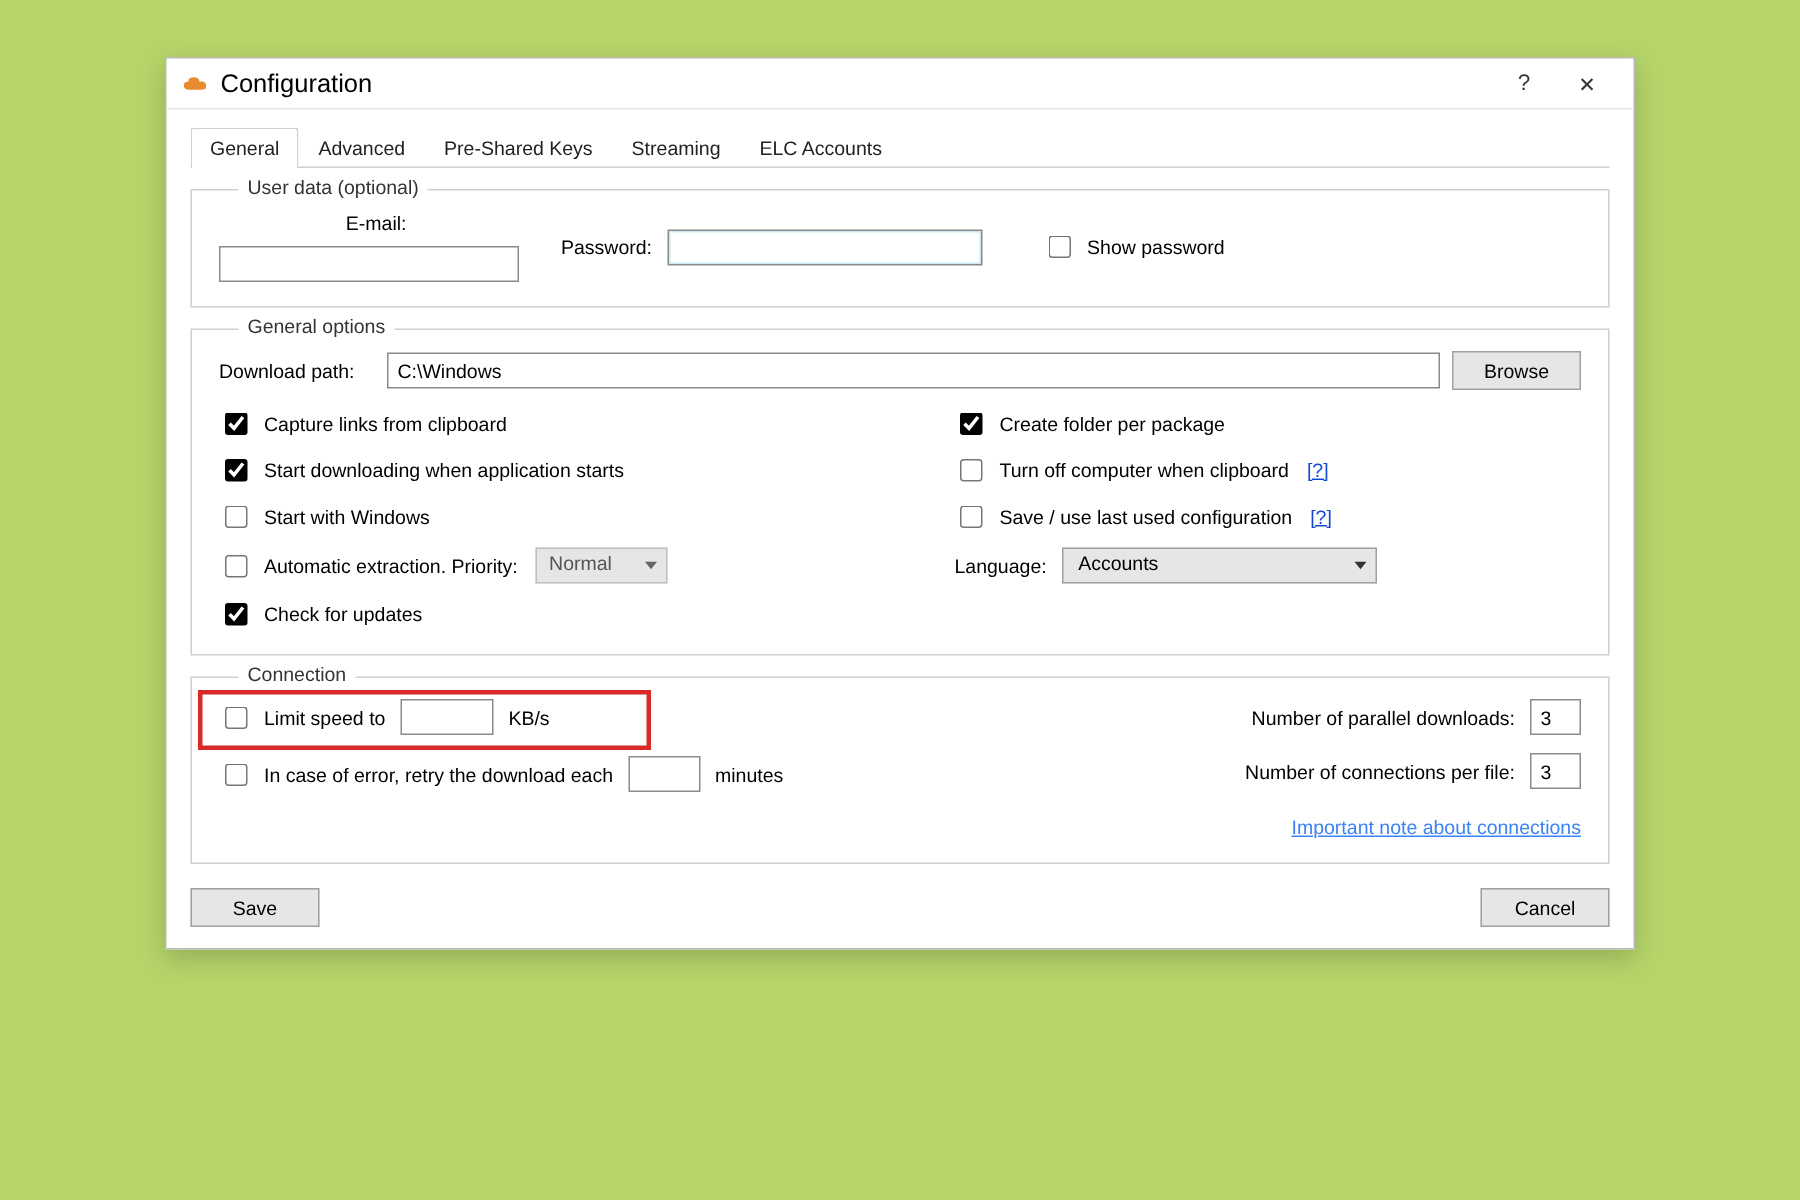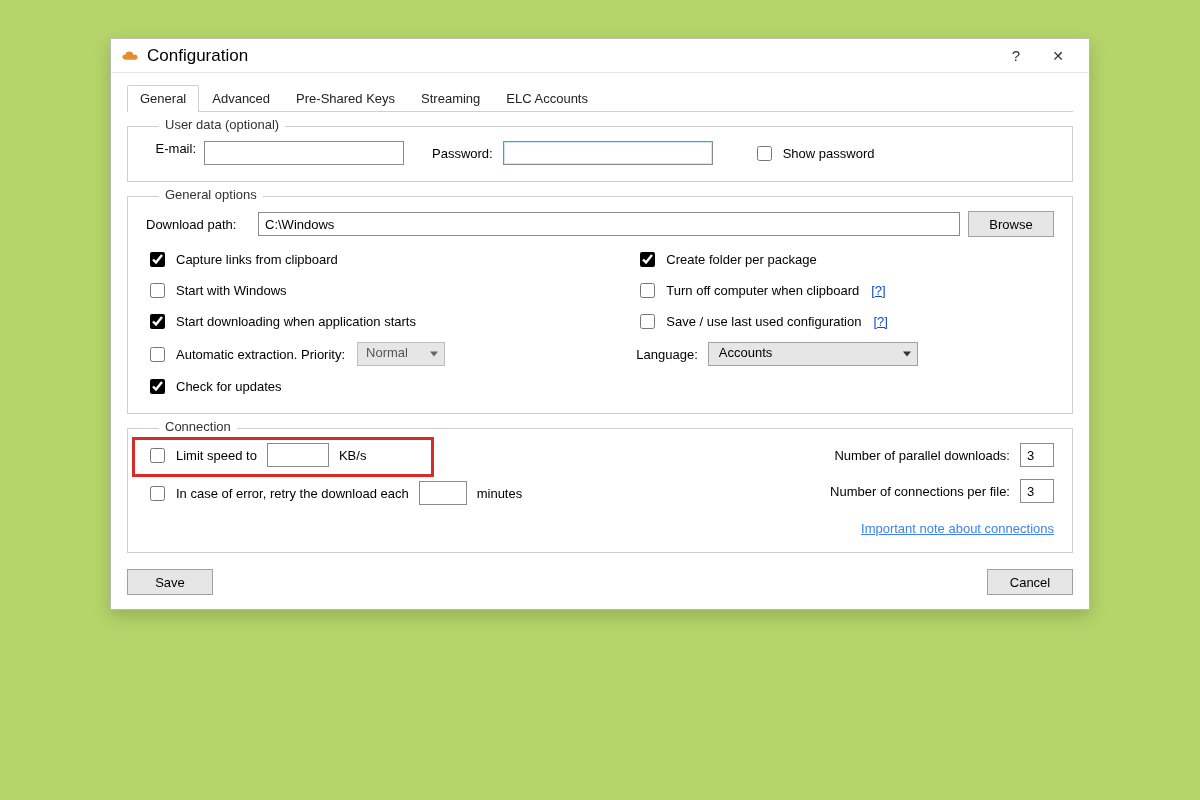--- a/index.html
+++ b/index.html
@@ -74,21 +74,21 @@
   .group > .legend {
     position: absolute;
     top: -10px; left: 10px;
     background:#fff;
     padding: 0 6px;
     font-size: 13px;
     color:#333;
     margin-left:21px;
   }
   .row { display:flex; align-items:center; gap: 8px; }
-  .col-left { width: 48%; display:flex; gap:8px; }
+  .col-left { width: 48%; display:flex; align-items:center; gap:8px;flex-direction:column; }
   input[type="text"], select, input.small {
     font-family: inherit; font-size: 13px;
     padding: 3px 6px;
     border: 1px solid #8a8a8a;
     background:#fff;
     height: 24px;
   }
   .checkbox {
     display:flex; align-items:center; gap:8px;
     font-size: 13px;
@@ -218,26 +218,26 @@
         <button class="btn"><span>Browse</span></button>
       </div>
 
       <div class="two-cols" style="margin-top:12px;">
         <div class="c">
           <label class="checkbox">
             <input type="checkbox" checked="" style="">
             <span>Capture links from clipboard</span>
           </label>
           <label class="checkbox">
+            <input type="checkbox" checked="" style="">
+            <span>Start downloading when application starts</span>
+          </label>
+          <label class="checkbox">
             <input type="checkbox" style="">
             <span>Start with Windows</span>
-          </label>
-          <label class="checkbox">
-            <input type="checkbox" checked="" style="">
-            <span>Start downloading when application starts</span>
           </label>
           <div style="display:flex; align-items:center; gap:12px;">
             <label class="checkbox">
               <input type="checkbox" style="">
               <span>Automatic extraction. Priority:</span>
             </label>
             <div class="select-disabled" style="width:88px;">
               <span>Normal</span>
               <span class="select-caret"></span>
             </div>

